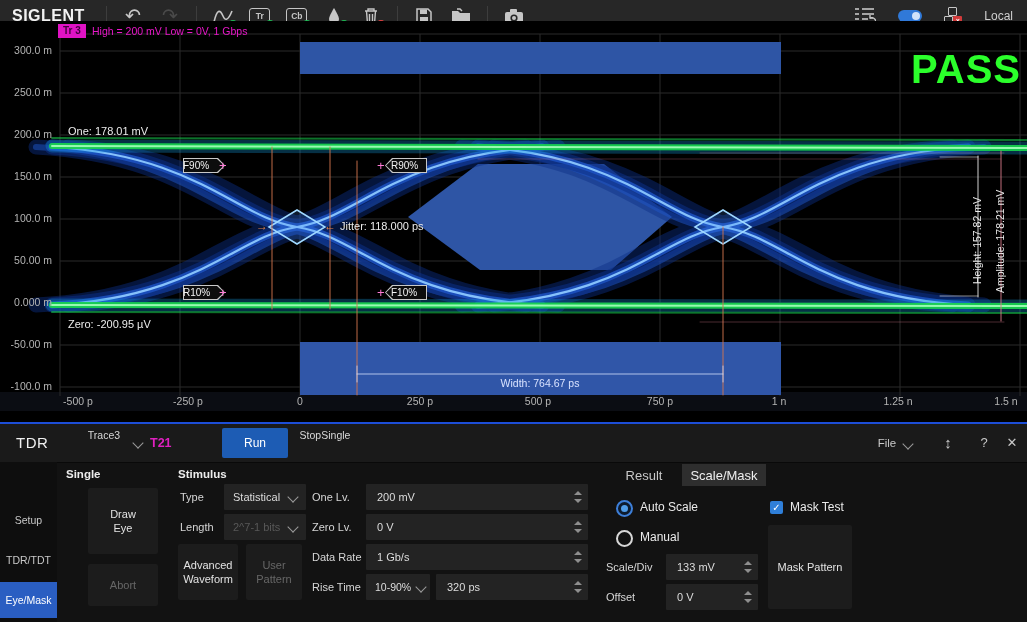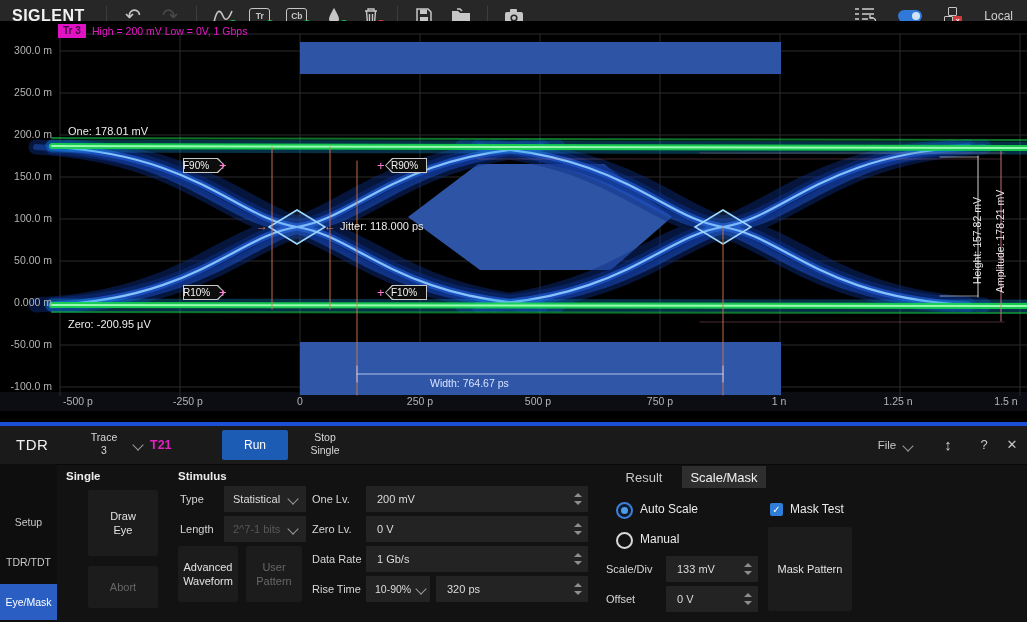--- a/index.html
+++ b/index.html
@@ -38,38 +38,38 @@
   .ylab{position:absolute;left:0;width:52px;text-align:right;font-size:10.5px;color:#b4b4b4}
   .xlab{position:absolute;top:374px;width:80px;text-align:center;font-size:10.5px;color:#b4b4b4}
   .ann{position:absolute;font-size:11px;color:#ececec;white-space:nowrap}
   .hdr-badge{position:absolute;left:58px;top:3px;height:14px;line-height:14px;padding:0 5px;background:#e013c4;
              color:#40003c;font-size:10px;font-weight:bold}
   .hdr-info{position:absolute;left:92px;top:3px;height:14px;line-height:14px;color:#e916c9;font-size:10.5px;white-space:nowrap}
   .pass{position:absolute;left:903px;top:26px;width:118px;font-size:40px;font-weight:bold;color:#2bff2b;
         text-align:right;letter-spacing:1px;line-height:44px}
   .cross{position:absolute;color:#ff7ad6;font-size:13px;line-height:13px}
   .jarrow{position:absolute;color:#e0824f;font-size:12px;line-height:13px}
-  .widthlbl{position:absolute;left:430px;top:356px;width:220px;text-align:left;color:#d8e2ff;font-size:10.5px}
+  .widthlbl{position:absolute;left:430px;top:356px;width:220px;text-align:center;color:#d8e2ff;font-size:10.5px}
   .vlabel{position:absolute;writing-mode:vertical-rl;transform:rotate(180deg);font-size:10.5px;color:#ececec;
           text-align:center;white-space:nowrap}
   .flag{position:absolute;width:42px;height:15px;font-size:10px;color:#f2f2f2}
   .flag .shape{position:absolute;inset:0;background:#c8c8c8}
   .flag .inner{position:absolute;inset:1px;background:#0d0d0d}
   .flag .txt{position:relative;z-index:2;display:block;text-align:left;line-height:15px}
   .flag.tip-r .shape,.flag.tip-r .inner{clip-path:polygon(0 0,calc(100% - 7px) 0,100% 50%,calc(100% - 7px) 100%,0 100%)}
   .flag.tip-l .shape,.flag.tip-l .inner{clip-path:polygon(7px 0,100% 0,100% 100%,7px 100%,0 50%)}
   .flag.tip-r .txt{padding-right:6px}
   .flag.tip-l .txt{padding-left:6px}
 
   
   .panel{position:absolute;left:0;top:422px;width:1027px;height:200px;background:#121212;
-         border-top:4px solid #1d4ed8;box-sizing:border-box}
+         border-top:2px solid #1d4ed8;box-sizing:border-box}
   .pbar{position:absolute;left:0;top:0;width:1027px;height:38px;background:#1a1a1a;border-bottom:1px solid #090909}
   .pbar .app{position:absolute;left:16px;top:0;line-height:38px;font-size:15px;color:#f0f0f0;letter-spacing:.5px}
-  .two-line{display:flex;flex-direction:column;align-items:center;justify-content:center;font-size:10.5px;
+  .two-line{display:flex;align-items:center;justify-content:center;font-size:10.5px;
             color:#d8d8d8;line-height:13px}
   .chev{width:7px;height:7px;border-right:1.5px solid #9a9a9a;border-bottom:1.5px solid #9a9a9a;
         transform:rotate(45deg);display:inline-block}
   .t21{position:absolute;left:150px;top:0;line-height:38px;color:#e020c0;font-weight:bold;font-size:12.5px}
   .runbtn{position:absolute;left:222px;top:4px;width:66px;height:30px;background:#1d5cb4;border-radius:2px;
           color:#fff;font-size:12px;display:flex;align-items:center;justify-content:center}
   .pbar-ico{position:absolute;top:0;line-height:38px;color:#c8c8c8;font-size:13px;text-align:center}
   .tabs{position:absolute;left:0;top:38px;width:57px;height:162px;background:#0e0e0e}
   .tab{position:absolute;left:0;width:57px;height:36px;display:flex;align-items:center;justify-content:center;
        font-size:10.5px;color:#c8c8c8;text-align:center}
@@ -337,20 +337,21 @@
   <div class="flag tip-l" style="left:385px;top:264px">
     <span class="shape"></span>
       <span class="inner"></span>
       <span class="txt">F10%</span>
   </div>
   <div class="cross" style="left:219px;top:138px">+</div>
   <div class="cross" style="left:377px;top:138px">+</div>
   <div class="cross" style="left:219px;top:265px">+</div>
   <div class="cross" style="left:377px;top:265px">+</div>
 
+  <div class="pass">PASS</div>
 </div>
 
 <div class="panel">
 
   <div class="pbar">
     <div class="app">TDR</div>
     <div class="two-line abs" style="left:78px;top:5px;width:52px">
       <span>Trace</span>
       <span>3</span>
     </div>

